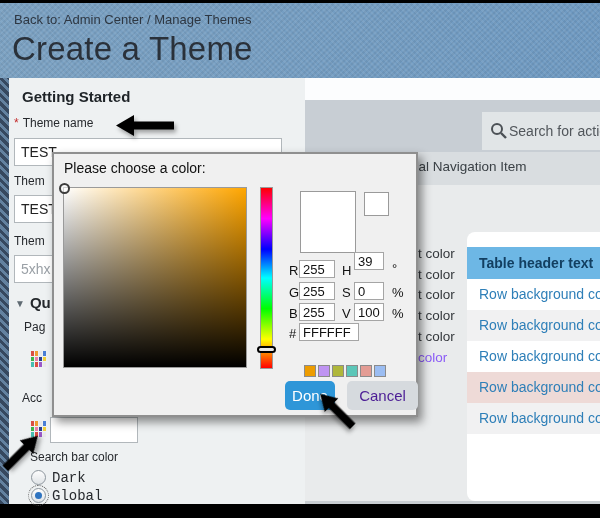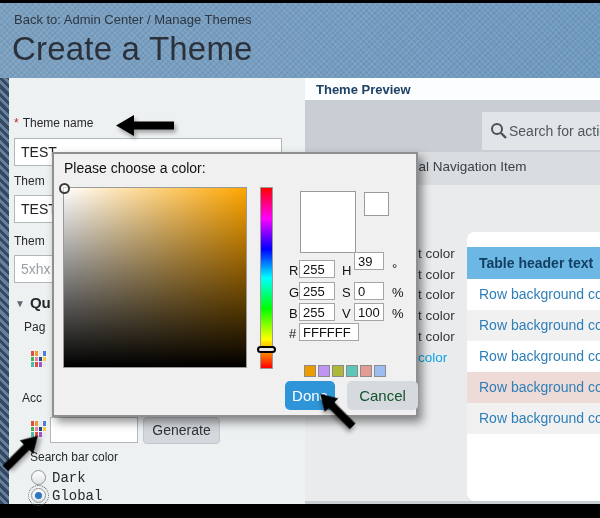--- a/index.html
+++ b/index.html
@@ -52,21 +52,21 @@
   .module-picker .caret { font-size:11px; color:#2c3237; vertical-align:2px; margin-left:6px; }
   .search-box { position:absolute; left:482px; top:112px; width:125px; height:38px; background:#e1e5e7; }
   .search-box svg { position:absolute; left:8px; top:10px; }
   .search-text { position:absolute; left:27px; top:11px; font-size:14px; color:#51565b; white-space:nowrap; }
   .nav-band { position:absolute; left:305px; top:152px; width:295px; height:33px; background:#d9dde0; }
   .nav-item { position:absolute; left:390px; top:159px; font-size:13.5px; color:#3a4045; white-space:nowrap; }
   .preview-area { position:absolute; left:305px; top:185px; width:295px; height:316px; background:#e9ebec; }
   .gray-strip { position:absolute; left:305px; top:501px; width:295px; height:3px; background:#c9ced2; }
 
   .pv-item { position:absolute; left:418px; font-size:13.5px; color:#34383c; white-space:nowrap; cursor:pointer; }
-  .pv-item.link { color:#0ea5e9; }
+  .pv-item.link { color:#8b5cf6; }
 
   .table-card { position:absolute; left:467px; top:232px; width:145px; height:269px;
     background:#fff; border-radius:8px 0 0 8px; padding-top:15px; overflow:hidden; }
   .t-row { height:31px; line-height:31px; padding-left:12px; font-size:14px; color:#2e7fb8;
     white-space:nowrap; cursor:pointer; }
   .t-header { height:32px; line-height:32px; padding-left:12px; background:#6db7e5;
     font-size:14px; font-weight:bold; color:#123f61; white-space:nowrap; cursor:pointer; }
   .t-row.gray { background:#f1f1f2; }
   .t-row.pink { background:#eedad7; }
 
@@ -89,38 +89,39 @@
   .prev-large { position:absolute; left:246px; top:37px; width:56px; height:62px; border:1px solid #9a9a9a; }
   .prev-small { position:absolute; left:310px; top:38px; width:25px; height:24px; border:1px solid #9a9a9a; }
   .dlg-lbl { position:absolute; font-size:13px; color:#111; }
   .dlg-input { position:absolute; height:18px; background:#fff; border:1px solid #a5a5a5;
     font-family:inherit; font-size:13px; color:#111; padding:0 3px; }
   .palette { position:absolute; left:250px; top:211px; display:flex; gap:2px; }
   .palette i { width:12px; height:12px; border:1px solid #8b8b8b; display:block; cursor:pointer; }
   .btn-done { position:absolute; left:231px; top:227px; width:50px; height:29px; background:#2e96d8;
     border:none; border-radius:5px; color:#fff; font-size:15px; font-family:inherit; cursor:pointer; }
   .btn-cancel { position:absolute; left:293px; top:227px; width:71px; height:29px; background:#d6dade;
-    border:none; border-radius:5px; color:#14532d; font-size:15px; font-family:inherit; cursor:pointer; }
+    border:none; border-radius:5px; color:#4c1d95; font-size:15px; font-family:inherit; cursor:pointer; }
 
   
   .arrow { position:absolute; z-index:30; filter:drop-shadow(2px 3px 2px rgba(0,0,0,0.35)); }
 </style>
 </head>
 <body>
 
 <div class="screen">
 
   <div class="header">
     <div class="back-link">Back to: Admin Center / Manage Themes</div>
     <div class="page-title">Create a Theme</div>
   </div>
 
   <div class="left-strip"></div>
 
   <div class="left-panel"></div>
+  <div class="gs-heading" style="z-index:1">Getting Started</div>
 
   <div class="field-label" style="left:14px; top:116px; z-index:1">
     <span class="req">*</span><span>Theme name</span>
   </div>
   <input class="txt-input" style="left: 14px; top: 138px; width: 268px; z-index: 1;" value="TEST">
 
   <div class="field-label" style="left:14px; top:174px; z-index:1">Them</div>
   <input class="txt-input" style="left: 14px; top: 195px; width: 268px; z-index: 1;" value="TEST">
 
   <div class="field-label" style="left:14px; top:234px; z-index:1">Them</div>
@@ -157,30 +158,28 @@
     <i style="background:#3cb44a"></i>
       <i style="background:#e87fa8"></i>
       <i style="background:#2b3f8e"></i>
       <i style="background:#f0d03c"></i>
     <i style="background:#48bdb0"></i>
       <i style="background:#d94f43"></i>
       <i style="background:#9a59c9"></i>
       <i style="background:#e9e9e9"></i>
   </div>
   <input class="txt-input" style="left: 50px; top: 417px; width: 88px; height: 26px; z-index: 1;">
-  <div class="btn-generate">Generate</div>
 
   <div class="field-label" style="left:30px; top:450px; z-index:1">Search bar color</div>
   <div class="radio" style="left:31px; top:470px; z-index:1"></div>
   <div class="radio-label" style="left:52px; top:470px; z-index:1">Dark</div>
   <div class="radio checked focus" style="left:31px; top:488px; z-index:1"></div>
   <div class="radio-label" style="left:52px; top:488px; z-index:1">Global</div>
 
   <div class="tp-bar"></div>
-  <div class="tp-title">Theme Preview</div>
 
   <div class="module-band"></div>
   <div class="search-box">
     <svg width="17" height="17" viewBox="0 0 17 17">
       <circle cx="7" cy="7" r="5" fill="none" stroke="#4c5156" stroke-width="2"></circle>
       <line x1="11" y1="11" x2="16" y2="16" stroke="#4c5156" stroke-width="2.4"></line>
     </svg>
     <span class="search-text">Search for action</span>
   </div>
   <div class="nav-band"></div>

